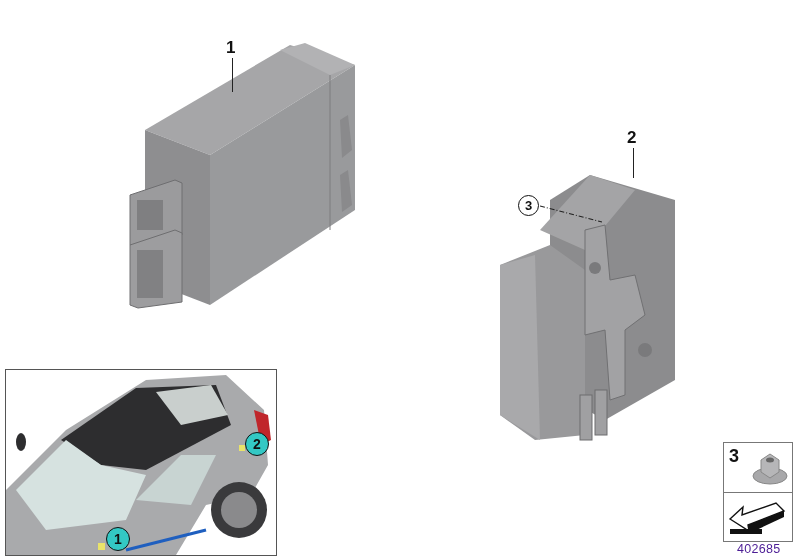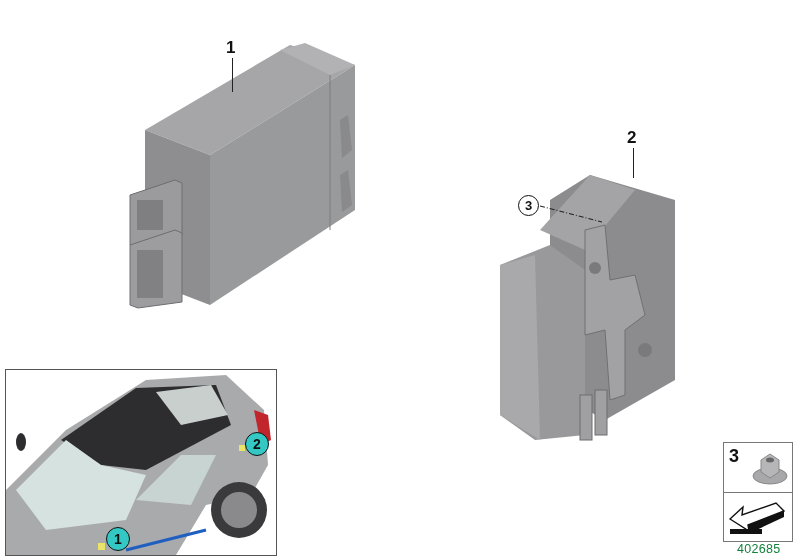--- a/index.html
+++ b/index.html
@@ -4,21 +4,21 @@
   <style>
     html, body { margin: 0; padding: 0; background: #ffffff; }
     body { width: 800px; height: 560px; position: relative; overflow: hidden; font-family: "Liberation Sans", sans-serif; }
     .abs { position: absolute; }
     .callout-num { font-weight: bold; font-size: 17px; color: #111; }
     .leader { background: #222; width: 1.3px; }
     .circle-label { border: 1.5px solid #111; border-radius: 50%; width: 19px; height: 19px; text-align: center; line-height: 19px; font-weight: bold; font-size: 13px; color: #111; background: #fff; }
     .inset { border: 1.2px solid #555; background: #fff; overflow: hidden; }
     .marker { border-radius: 50%; width: 22px; height: 22px; background: #33c8c4; border: 1.6px solid #111; text-align: center; line-height: 22px; font-weight: bold; font-size: 14px; color: #111; }
     .legend-box { border: 1px solid #777; background: #fff; }
-    .diagram-id { font-size: 12.5px; color: #15803d; letter-spacing: 0.3px; }
+    .diagram-id { font-size: 12.5px; color: #4c1d95; letter-spacing: 0.3px; }
   </style>
 </head>
 <body>
 
 <div class="abs" style="left:120px; top:40px; width:260px; height:270px;">
   <svg width="260" height="270" viewBox="0 0 260 270">
 
     <polygon points="25,90 170,5 235,25 90,115" fill="#a6a6a8"></polygon>
 
     <polygon points="25,90 90,115 90,265 25,240" fill="#8e8e90"></polygon>

